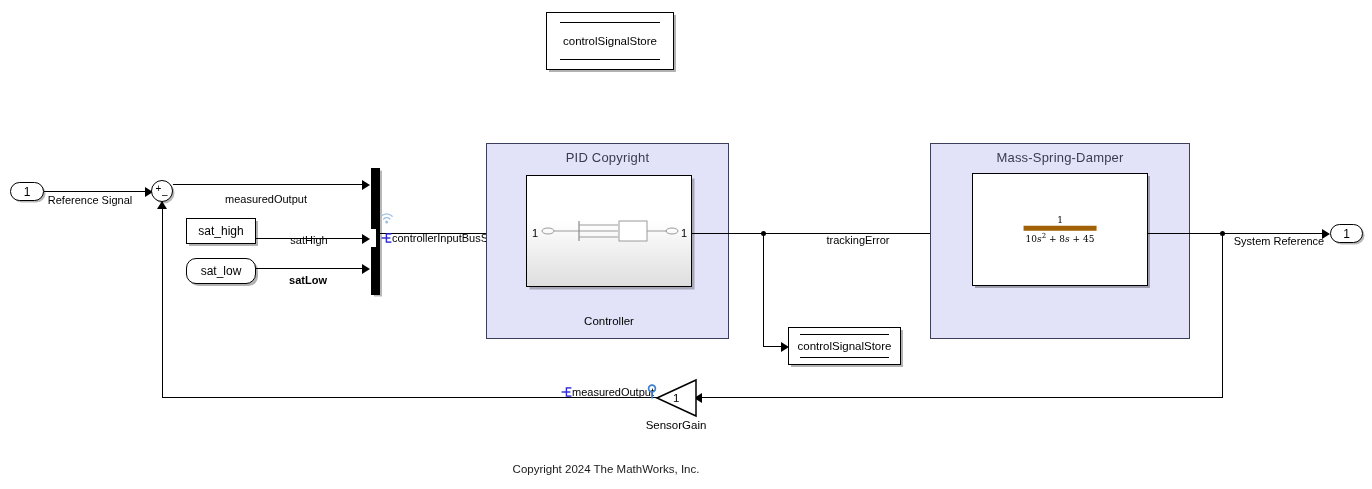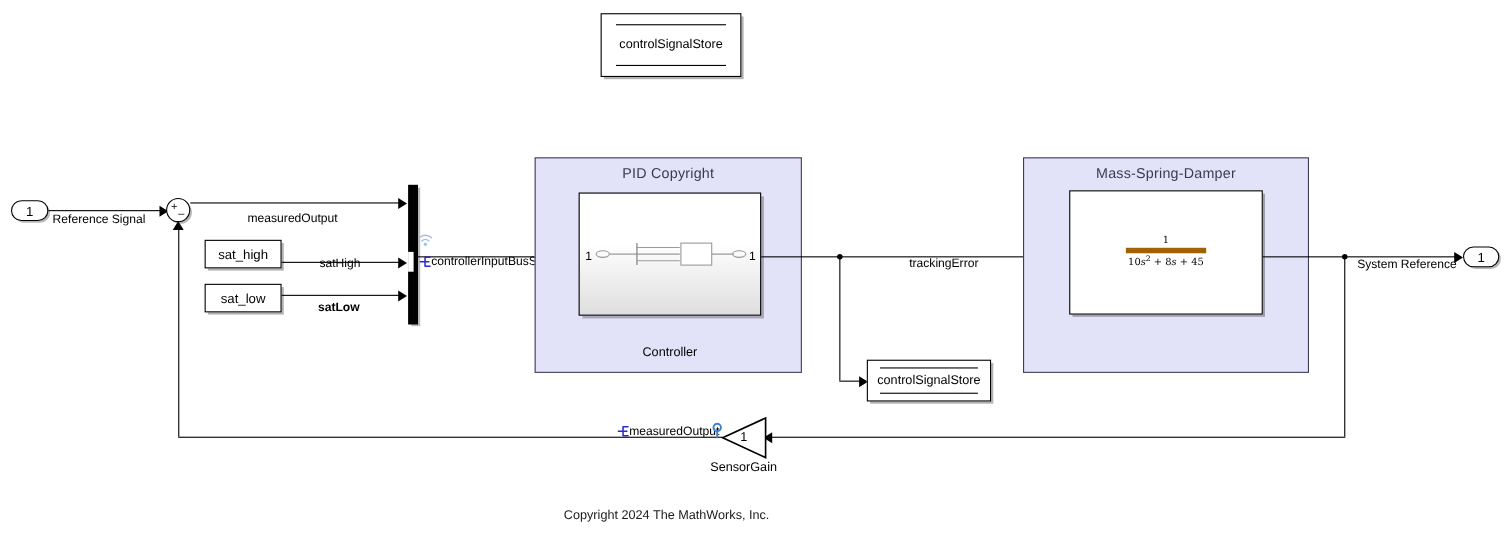--- a/index.html
+++ b/index.html
@@ -244,21 +244,21 @@
   <div class="arrow-r" style="left:362px; top:179.5px;"></div>
   <div class="lbl lbl-center" style="left:266px; top:193px;">measuredOutput</div>
 
   <div class="blk" style="left:186px; top:218px; width:70px; height:26px;">
     <span>sat_high</span>
   </div>
   <div class="wire-h" style="left:256px; top:238px; width:111px;"></div>
   <div class="arrow-r" style="left:362px; top:233.5px;"></div>
   <div class="lbl lbl-center" style="left:309px; top:234px;">satHigh</div>
 
-  <div class="blk" style="left:186px; top:258px; width:70px; height:26px;">
+  <div class="blk" style="left:186px; top:258px; width:70px; height:26px;border-radius:10px;">
     <span>sat_low</span>
   </div>
   <div class="wire-h" style="left:256px; top:268px; width:111px;"></div>
   <div class="arrow-r" style="left:362px; top:263.5px;"></div>
   <div class="lbl lbl-center" style="left:308px; top:274px;font-weight:bold;">satLow</div>
 
   <div class="bus-bar" style="left:371px; top:168px; width:9px; height:127px;"></div>
   <div class="bus-notch" style="left:371px; top:229px; width:5px; height:18px;"></div>
 
   <div class="wire-h" style="left:380px; top:233px; width:145px;"></div>

